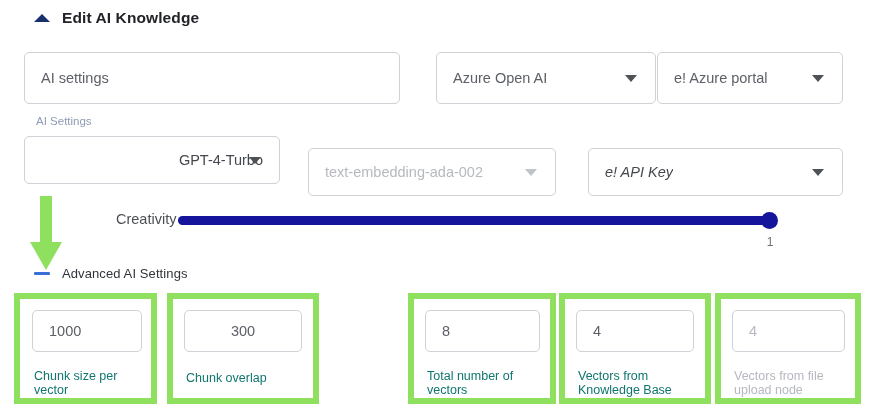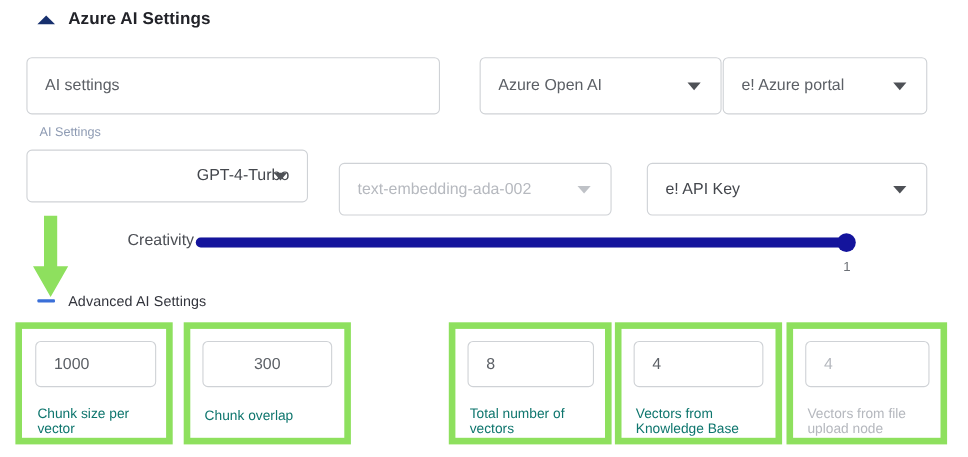--- a/index.html
+++ b/index.html
@@ -160,21 +160,21 @@
     line-height: 14px;
     width: 120px;
   }
   .adv-label.dim { color: #b5b8be; }
 </style>
 </head>
 <body>
 
 <div class="section-header" id="edit-ai-settings-header">
   <span class="tri-up"></span>
-  <span class="header-title">Azure AI Settings</span>
+  <span class="header-title">Edit AI Knowledge</span>
 </div>
 
 <div class="field" id="ai-settings-name-field" style="left:24px; top:52px; width:376px; height:52px;">
   <span class="val">AI settings</span>
 </div>
 <div class="helper" style="left:36px; top:115px;">AI Settings</div>
 
 <div class="field" id="provider-select" style="left:436px; top:52px; width:220px; height:52px;">
   <span class="val">Azure Open AI</span>
   <span class="caret"></span>
@@ -188,21 +188,21 @@
 <div class="field" id="model-select" style="left:24px; top:136px; width:256px; height:48px;justify-content:flex-end;">
   <span class="val filled">GPT-4-Turbo</span>
   <span class="caret"></span>
 </div>
 
 <div class="field" id="embedding-select" style="left:308px; top:148px; width:248px; height:48px;">
   <span class="val dim">text-embedding-ada-002</span>
   <span class="caret dim"></span>
 </div>
 
-<div class="field" id="api-key-select" style="left:588px; top:148px; width:255px; height:48px;">
+<div class="field" id="api-key-select" style="left:588px; top:148px; width:255px; height:48px;font-style:italic;">
   <span class="val filled">e! API Key</span>
   <span class="caret"></span>
 </div>
 
 <div id="creativity-row">
   <span id="creativity-label">Creativity</span>
   <div id="creativity-slider">
     <div id="slider-track"></div>
     <div id="slider-fill" style="width: 100%;"></div>
     <div id="slider-thumb" style="left: 100%;"></div>

